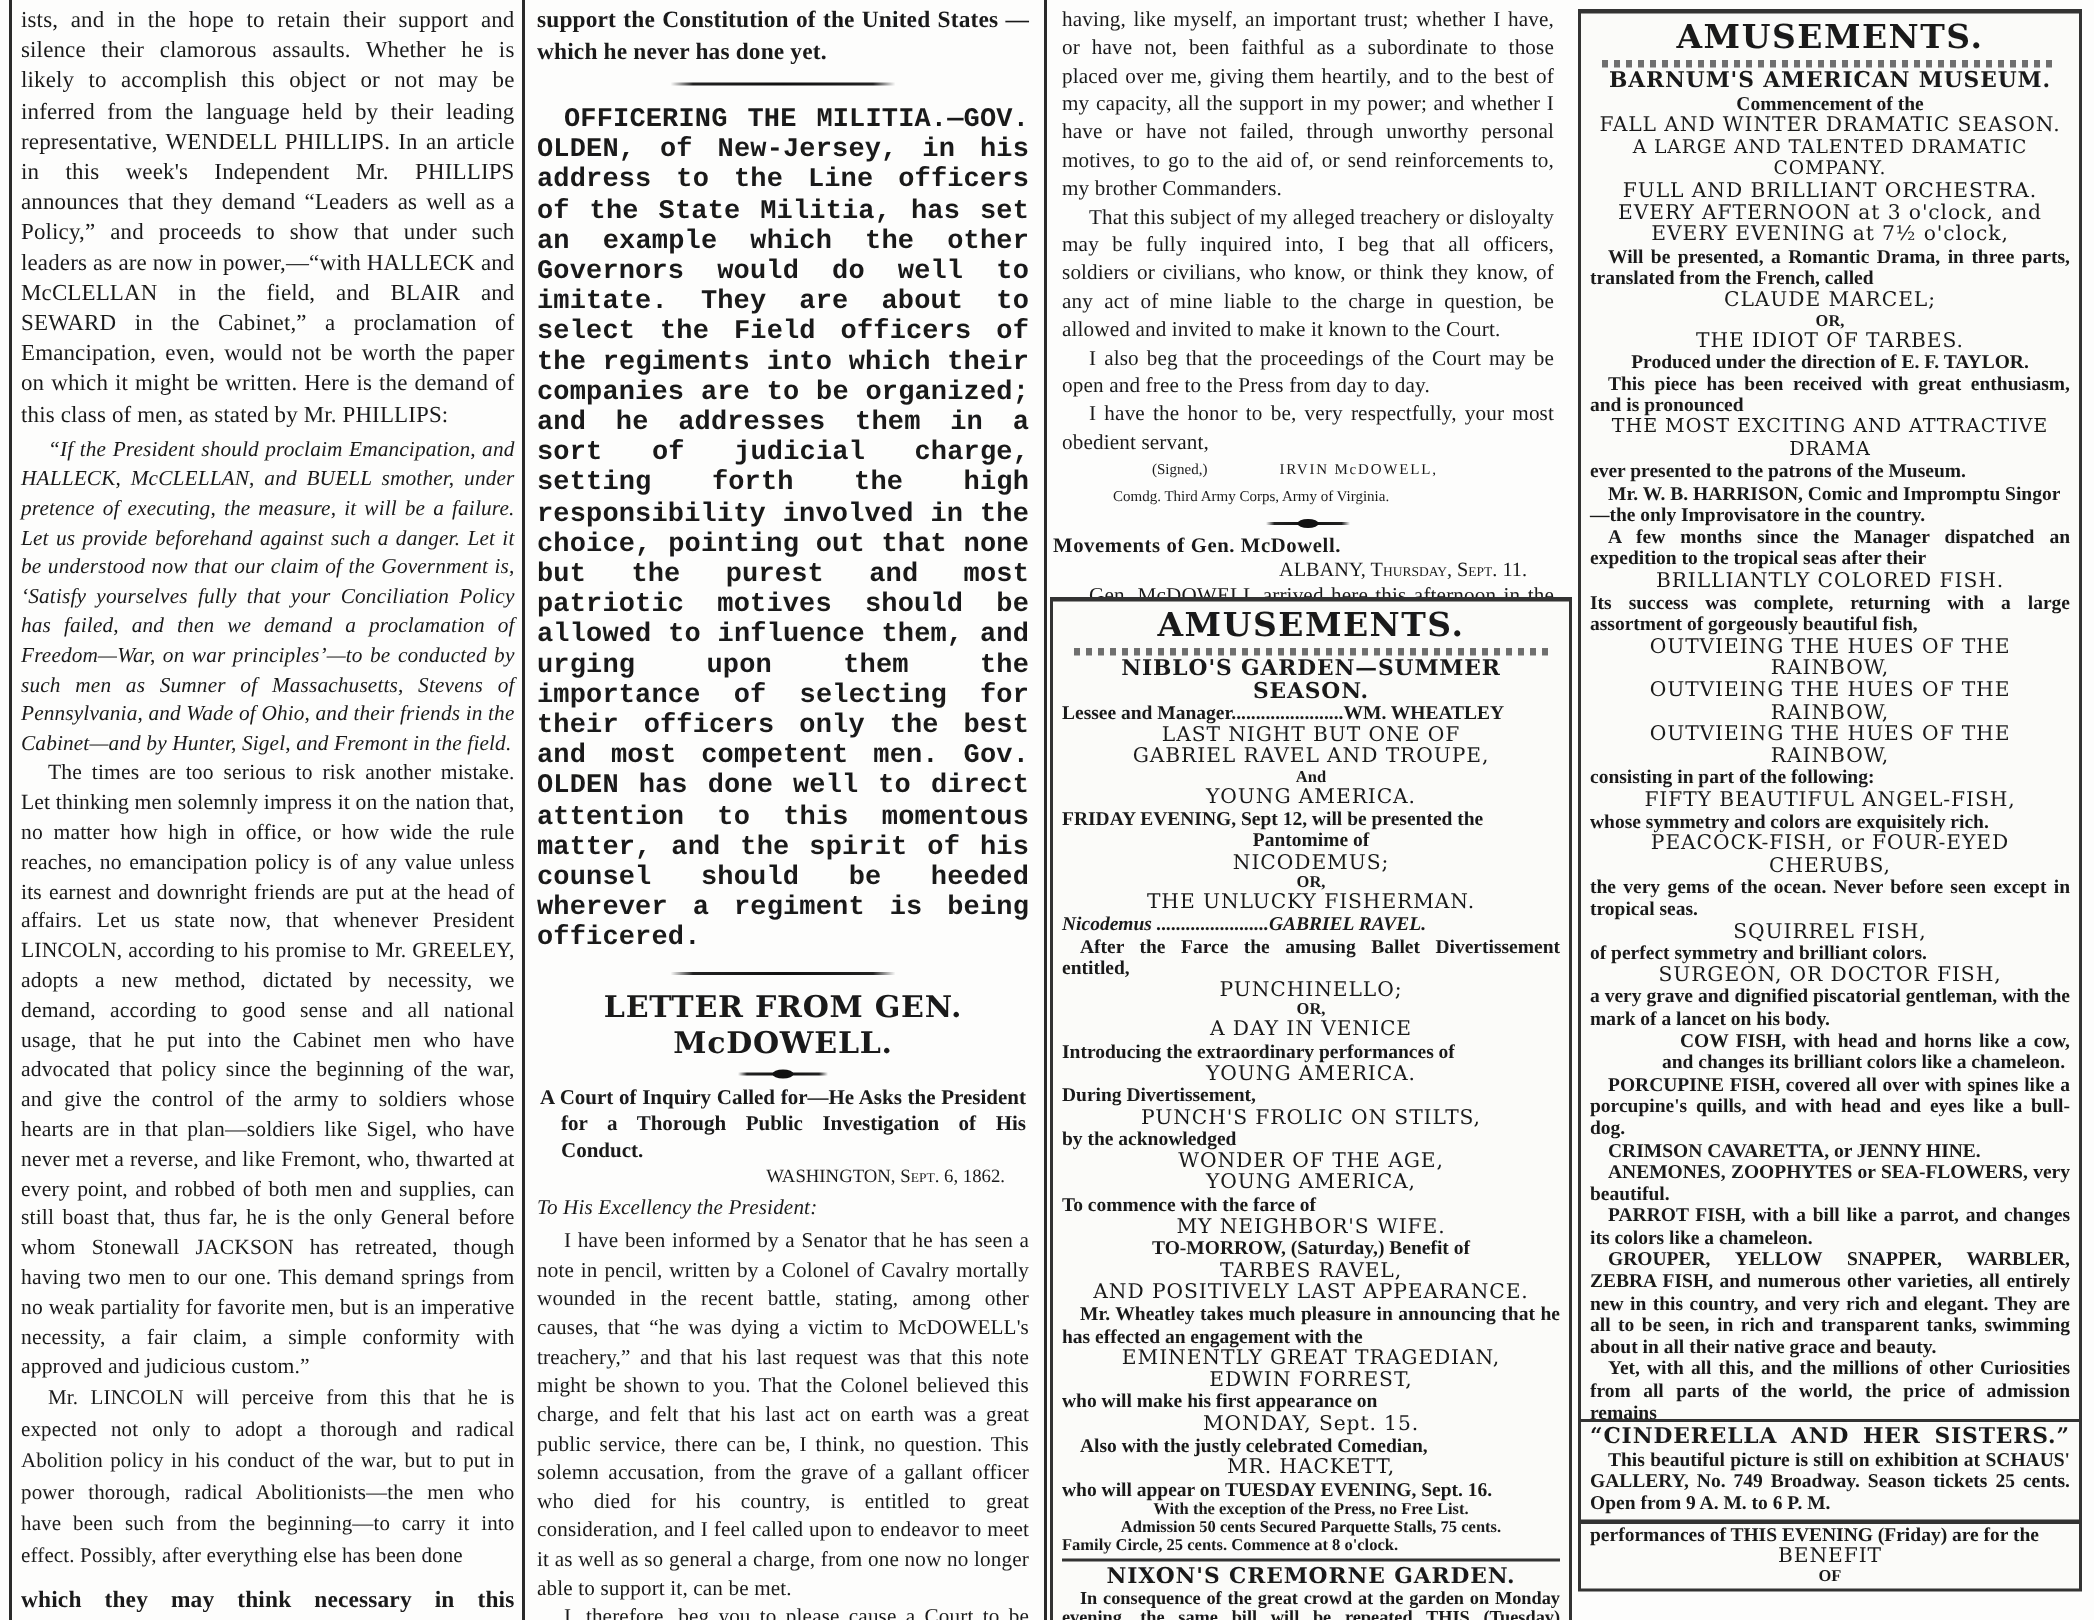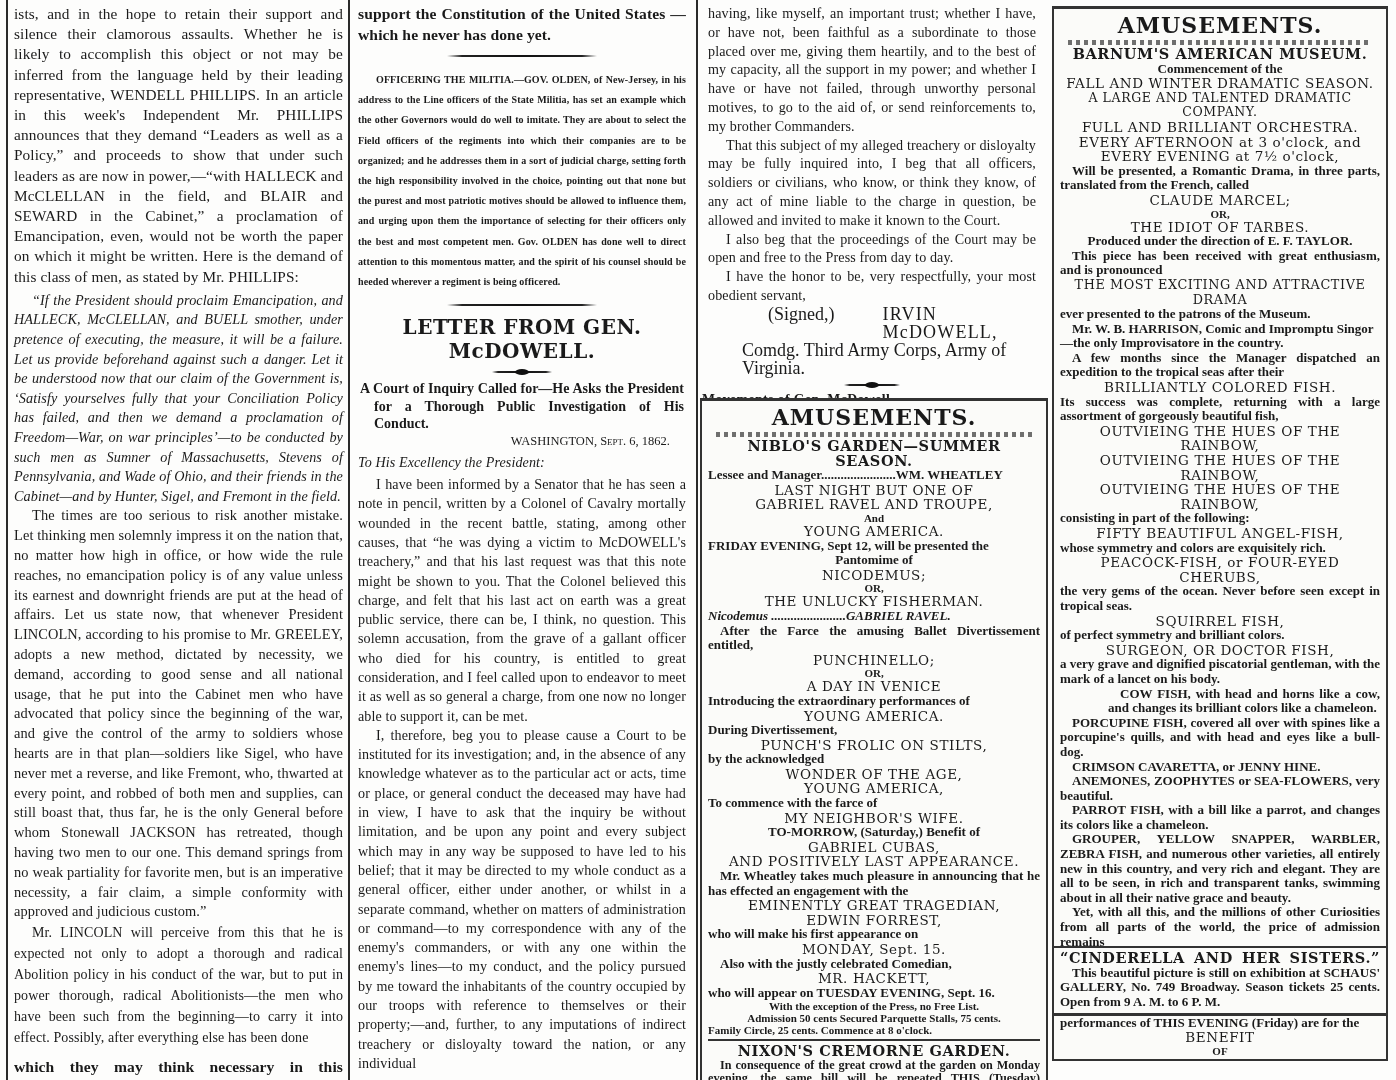--- a/index.html
+++ b/index.html
@@ -58,21 +58,21 @@
     <p class="b" style="margin-top:8px; font-size:15.6px; line-height:21.4px;">which they may think necessary in this connection, they may ask him to resign on the same principle, and put Mr. WENDELL PHILLIPS in his place. We should gain one point by this: Mr. PHILLIPS, if he should accept the office, would be obliged to take an oath to</p>
   </div>
 </div>
 
 <div class="col" style="left:352px; width:340px;">
   <div class="rule-v" style="left:-4px; height:1080px;"></div>
   <div class="body-text b" style="padding:4px 6px 0 6px; font-size:15.6px; line-height:20.5px;">
     <p>support the Constitution of the United States —which he never has done yet.</p>
   </div>
   <div class="sep" style="width:150px;"></div>
-  <div class="body-text b" style="padding:4px 6px 0 6px; font-size:10px; line-height:20.2px;">
+  <div class="body-text b" style="padding:4px 6px 0 6px; font-size:18px; line-height:20.2px;font-family:Liberation Mono, monospace;">
     <p class="ind">
       <span class="sc">OFFICERING THE MILITIA.</span><span>—GOV. OLDEN, of New-Jersey, in his address to the Line officers of the State Militia, has set an example which the other Governors would do well to imitate. They are about to select the Field officers of the regiments into which their companies are to be organized; and he addresses them in a sort of judicial charge, setting forth the high responsibility involved in the choice, pointing out that none but the purest and most patriotic motives should be allowed to influence them, and urging upon them the importance of selecting for their officers only the best and most competent men. Gov. OLDEN has done well to direct attention to this momentous matter, and the spirit of his counsel should be heeded wherever a regiment is being officered.</span>
     </p>
   </div>
   <div class="sep" style="width:150px; margin-top:8px;"></div>
   <div class="heading-big" style="font-size:20px; margin-top:2px;">LETTER FROM GEN. McDOWELL.</div>
   <div class="sep dot" style="width:60px; margin:4px auto;"></div>
   <div class="b" style="padding:0 8px 0 22px; font-size:14px; line-height:17.5px; text-indent:-14px; text-align:justify; text-align-last:left;">
     <span>A Court of Inquiry Called for—He Asks the President for a Thorough Public Investigation of His Conduct.</span>
   </div>
@@ -85,21 +85,21 @@
 </div>
 
 <div class="col" style="left:702px; width:340px;">
   <div class="rule-v" style="left:-6px; height:1080px;"></div>
   <div class="body-text" style="padding:4px 6px 0 6px; font-size:14.1px; line-height:18.8px;">
     <p>having, like myself, an important trust; whether I have, or have not, been faithful as a subordinate to those placed over me, giving them heartily, and to the best of my capacity, all the support in my power; and whether I have or have not failed, through unworthy personal motives, to go to the aid of, or send reinforcements to, my brother Commanders.</p>
     <p class="ind">That this subject of my alleged treachery or disloyalty may be fully inquired into, I beg that all officers, soldiers or civilians, who know, or think they know, of any act of mine liable to the charge in question, be allowed and invited to make it known to the Court.</p>
     <p class="ind">I also beg that the proceedings of the Court may be open and free to the Press from day to day.</p>
     <p class="ind">I have the honor to be, very respectfully, your most obedient servant,</p>
   </div>
-  <div style="font-size:18px; line-height:18px; padding:0 6px;">
+  <div style="font-size:10px; line-height:18px; padding:0 6px;">
     <div style="display:flex; padding-left:60px; gap:48px;">
       <span>(Signed,)</span>
       <span style="letter-spacing:1.2px;">IRVIN McDOWELL,</span>
     </div>
     <div style="padding-left:34px;">Comdg. Third Army Corps, Army of Virginia.</div>
   </div>
   <div class="sep dot" style="width:56px; margin:3px auto;"></div>
   <div class="b" style="font-size:13.8px; letter-spacing:0.4px;">Movements of Gen. McDowell.</div>
   <div style="text-align:right; padding-right:24px; font-size:13.5px; font-variant:small-caps;">ALBANY, Thursday, Sept. 11.</div>
   <div class="body-text" style="padding:0 6px; font-size:14.1px; line-height:18.8px;">
@@ -130,21 +130,21 @@
       <div class="l">Introducing the extraordinary performances of</div>
       <div class="caps">YOUNG AMERICA.</div>
       <div class="l">During Divertissement,</div>
       <div class="caps">PUNCH'S FROLIC ON STILTS,</div>
       <div class="l">by the acknowledged</div>
       <div class="caps">WONDER OF THE AGE,</div>
       <div class="caps">YOUNG AMERICA,</div>
       <div class="l">To commence with the farce of</div>
       <div class="caps">MY NEIGHBOR'S WIFE.</div>
       <div>TO-MORROW, (Saturday,) Benefit of</div>
-      <div class="caps">GABRIEL CUBAS,</div>
+      <div class="caps">TARBES RAVEL,</div>
       <div class="caps">AND POSITIVELY LAST APPEARANCE.</div>
       <div class="l" style="text-indent:12px;">Mr. Wheatley takes much pleasure in announcing that he has effected an engagement with the</div>
       <div class="caps">EMINENTLY GREAT TRAGEDIAN,</div>
       <div class="caps">EDWIN FORREST,</div>
       <div class="l">who will make his first appearance on</div>
       <div class="caps">MONDAY, Sept. 15.</div>
       <div class="l" style="text-indent:12px;">Also with the justly celebrated Comedian,</div>
       <div class="caps">MR. HACKETT,</div>
       <div class="l">who will appear on TUESDAY EVENING, Sept. 16.</div>
       <div class="small">With the exception of the Press, no Free List.</div>

